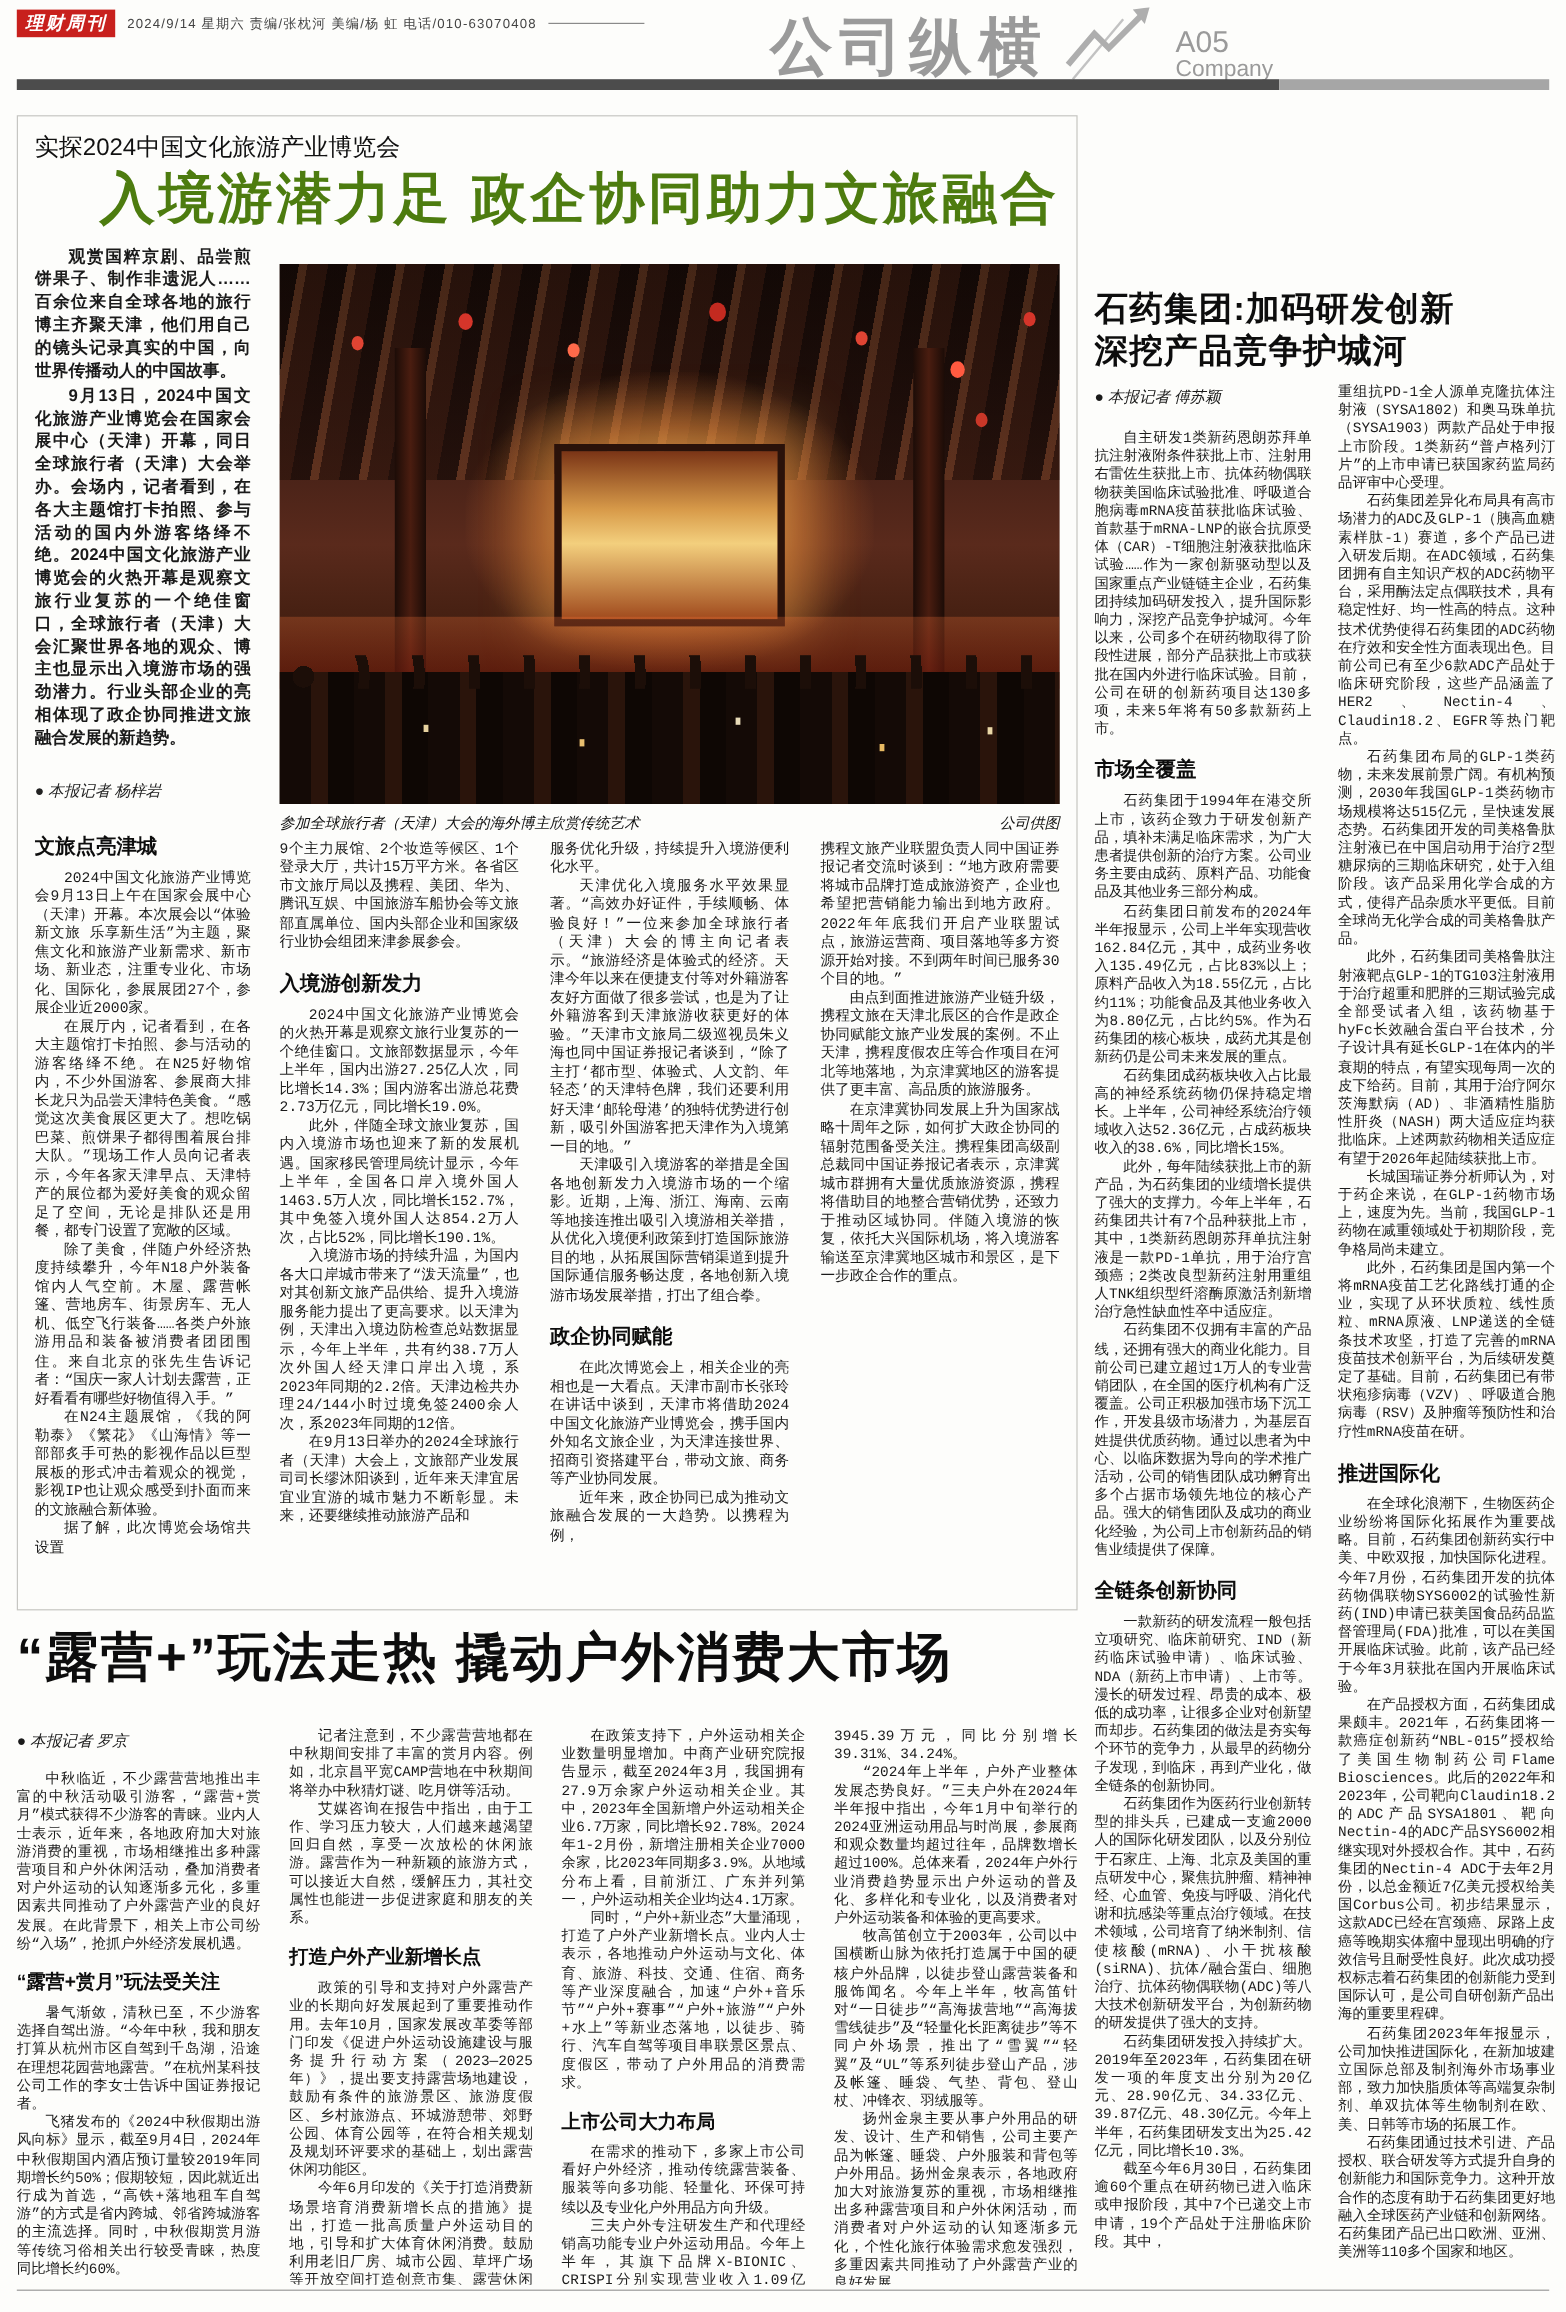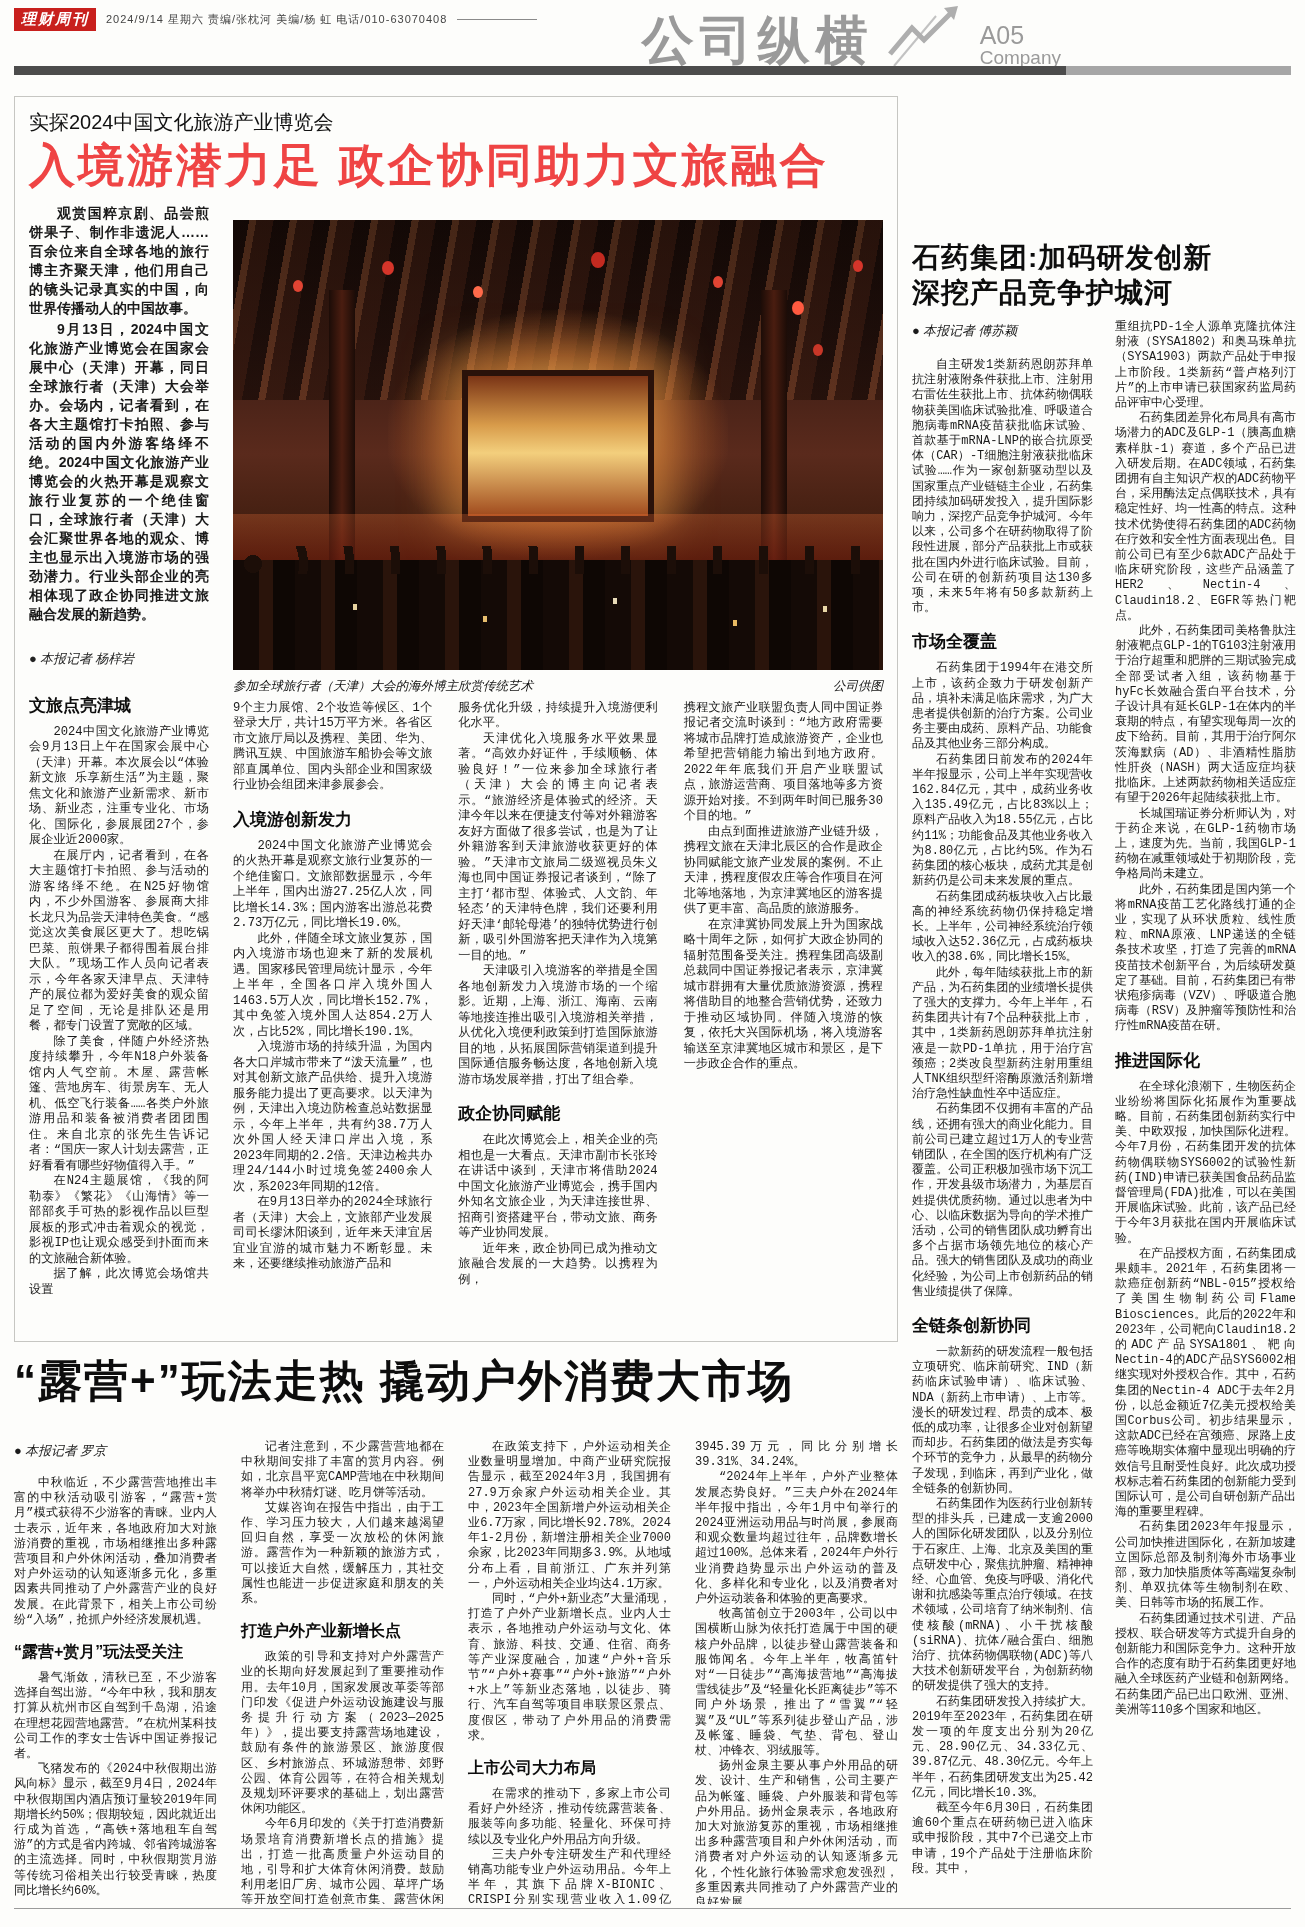--- a/index.html
+++ b/index.html
@@ -20,21 +20,21 @@
   .page-no{font-size:25px;}
   .section-en{font-size:19px;}
   .mast-bar{position:absolute;top:66px;left:14px;width:1277px;height:9px;display:flex;}
   .bar-dark{background:#4c4c4c;width:1052px;height:100%;}
   .bar-light{background:#a6a6a6;flex:1;height:100%;}
   
   .article1{position:absolute;top:96px;left:14px;width:884px;height:1246px;
             border:1px solid #c6c6c2;padding:10px 14px;box-sizing:border-box;overflow:hidden;}
   .kicker{font-family:"Liberation Sans",sans-serif;font-size:20px;margin:2px 0 4px;color:#111;}
   .headline1{font-family:"Liberation Sans",sans-serif;font-weight:900;font-size:46px;
-             line-height:1.12;letter-spacing:3px;margin:0 0 12px;color:#ef4444;}
+             line-height:1.12;letter-spacing:3px;margin:0 0 12px;color:#4d7c0f;text-align:right;}
   .a1-body{display:flex;gap:24px;}
   .a1-col1{width:180px;flex:none;overflow:hidden;height:1110px;}
   .intro-p{font-family:"Liberation Sans",sans-serif;font-weight:700;font-size:14px;
            line-height:19px;text-align:justify;text-indent:2em;margin:0 0 2px;}
   .byline{font-style:italic;font-size:13px;margin:26px 0 26px;color:#222;}
   .a1-main{flex:1;min-width:0;}
   .a1-cols{display:grid;grid-template-columns:repeat(3,1fr);gap:26px;height:612px;overflow:hidden;margin-top:6px;}
   .para{font-size:12.2px;line-height:15.5px;text-align:justify;text-indent:2em;margin:0;font-family:Liberation Mono, monospace;}
   .para.cont{text-indent:0;}
   .sec-head{font-family:"Liberation Sans",sans-serif;font-size:17px;font-weight:700;margin:14px 0 8px;color:#0d0d0d;}
@@ -194,20 +194,21 @@
             <h3 class="sec-head">全链条创新协同</h3>
             <p class="para">一款新药的研发流程一般包括立项研究、临床前研究、IND（新药临床试验申请）、临床试验、NDA（新药上市申请）、上市等。漫长的研发过程、昂贵的成本、极低的成功率，让很多企业对创新望而却步。石药集团的做法是夯实每个环节的竞争力，从最早的药物分子发现，到临床，再到产业化，做全链条的创新协同。</p>
             <p class="para">石药集团作为医药行业创新转型的排头兵，已建成一支逾2000人的国际化研发团队，以及分别位于石家庄、上海、北京及美国的重点研发中心，聚焦抗肿瘤、精神神经、心血管、免疫与呼吸、消化代谢和抗感染等重点治疗领域。在技术领域，公司培育了纳米制剂、信使核酸(mRNA)、小干扰核酸(siRNA)、抗体/融合蛋白、细胞治疗、抗体药物偶联物(ADC)等八大技术创新研发平台，为创新药物的研发提供了强大的支持。</p>
             <p class="para">石药集团研发投入持续扩大。2019年至2023年，石药集团在研发一项的年度支出分别为20亿元、28.90亿元、34.33亿元、39.87亿元、48.30亿元。今年上半年，石药集团研发支出为25.42亿元，同比增长10.3%。</p>
             <p class="para">截至今年6月30日，石药集团逾60个重点在研药物已进入临床或申报阶段，其中7个已递交上市申请，19个产品处于注册临床阶段。其中，</p>
           </div>
       </div>
       <div class="a2-col">
           <p class="para cont">重组抗PD-1全人源单克隆抗体注射液（SYSA1802）和奥马珠单抗（SYSA1903）两款产品处于申报上市阶段。1类新药“普卢格列汀片”的上市申请已获国家药监局药品评审中心受理。</p>
           <p class="para">石药集团差异化布局具有高市场潜力的ADC及GLP-1（胰高血糖素样肽-1）赛道，多个产品已进入研发后期。在ADC领域，石药集团拥有自主知识产权的ADC药物平台，采用酶法定点偶联技术，具有稳定性好、均一性高的特点。这种技术优势使得石药集团的ADC药物在疗效和安全性方面表现出色。目前公司已有至少6款ADC产品处于临床研究阶段，这些产品涵盖了HER2、Nectin-4、Claudin18.2、EGFR等热门靶点。</p>
+          <p class="para">石药集团布局的GLP-1类药物，未来发展前景广阔。有机构预测，2030年我国GLP-1类药物市场规模将达515亿元，呈快速发展态势。石药集团开发的司美格鲁肽注射液已在中国启动用于治疗2型糖尿病的三期临床研究，处于入组阶段。该产品采用化学合成的方式，使得产品杂质水平更低。目前全球尚无化学合成的司美格鲁肽产品。</p>
           <p class="para">此外，石药集团司美格鲁肽注射液靶点GLP-1的TG103注射液用于治疗超重和肥胖的三期试验完成全部受试者入组，该药物基于hyFc长效融合蛋白平台技术，分子设计具有延长GLP-1在体内的半衰期的特点，有望实现每周一次的皮下给药。目前，其用于治疗阿尔茨海默病（AD）、非酒精性脂肪性肝炎（NASH）两大适应症均获批临床。上述两款药物相关适应症有望于2026年起陆续获批上市。</p>
           <p class="para">长城国瑞证券分析师认为，对于药企来说，在GLP-1药物市场上，速度为先。当前，我国GLP-1药物在减重领域处于初期阶段，竞争格局尚未建立。</p>
           <p class="para">此外，石药集团是国内第一个将mRNA疫苗工艺化路线打通的企业，实现了从环状质粒、线性质粒、mRNA原液、LNP递送的全链条技术攻坚，打造了完善的mRNA疫苗技术创新平台，为后续研发奠定了基础。目前，石药集团已有带状疱疹病毒（VZV）、呼吸道合胞病毒（RSV）及肿瘤等预防性和治疗性mRNA疫苗在研。</p>
           <h3 class="sec-head">推进国际化</h3>
           <p class="para">在全球化浪潮下，生物医药企业纷纷将国际化拓展作为重要战略。目前，石药集团创新药实行中美、中欧双报，加快国际化进程。今年7月份，石药集团开发的抗体药物偶联物SYS6002的试验性新药(IND)申请已获美国食品药品监督管理局(FDA)批准，可以在美国开展临床试验。此前，该产品已经于今年3月获批在国内开展临床试验。</p>
           <p class="para">在产品授权方面，石药集团成果颇丰。2021年，石药集团将一款癌症创新药“NBL-015”授权给了美国生物制药公司Flame Biosciences。此后的2022年和2023年，公司靶向Claudin18.2的ADC产品SYSA1801、靶向Nectin-4的ADC产品SYS6002相继实现对外授权合作。其中，石药集团的Nectin-4 ADC于去年2月份，以总金额近7亿美元授权给美国Corbus公司。初步结果显示，这款ADC已经在宫颈癌、尿路上皮癌等晚期实体瘤中显现出明确的疗效信号且耐受性良好。此次成功授权标志着石药集团的创新能力受到国际认可，是公司自研创新产品出海的重要里程碑。</p>
           <p class="para">石药集团2023年年报显示，公司加快推进国际化，在新加坡建立国际总部及制剂海外市场事业部，致力加快脂质体等高端复杂制剂、单双抗体等生物制剂在欧、美、日韩等市场的拓展工作。</p>
           <p class="para">石药集团通过技术引进、产品授权、联合研发等方式提升自身的创新能力和国际竞争力。这种开放合作的态度有助于石药集团更好地融入全球医药产业链和创新网络。石药集团产品已出口欧洲、亚洲、美洲等110多个国家和地区。</p>
         </div>
     </div>

